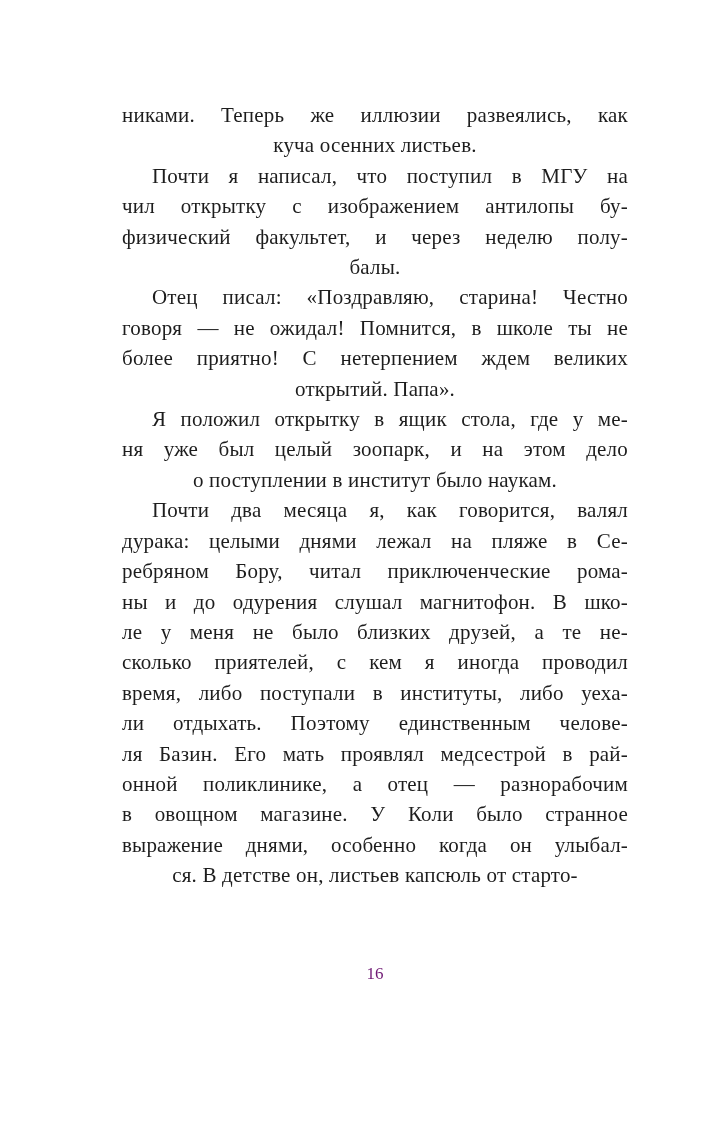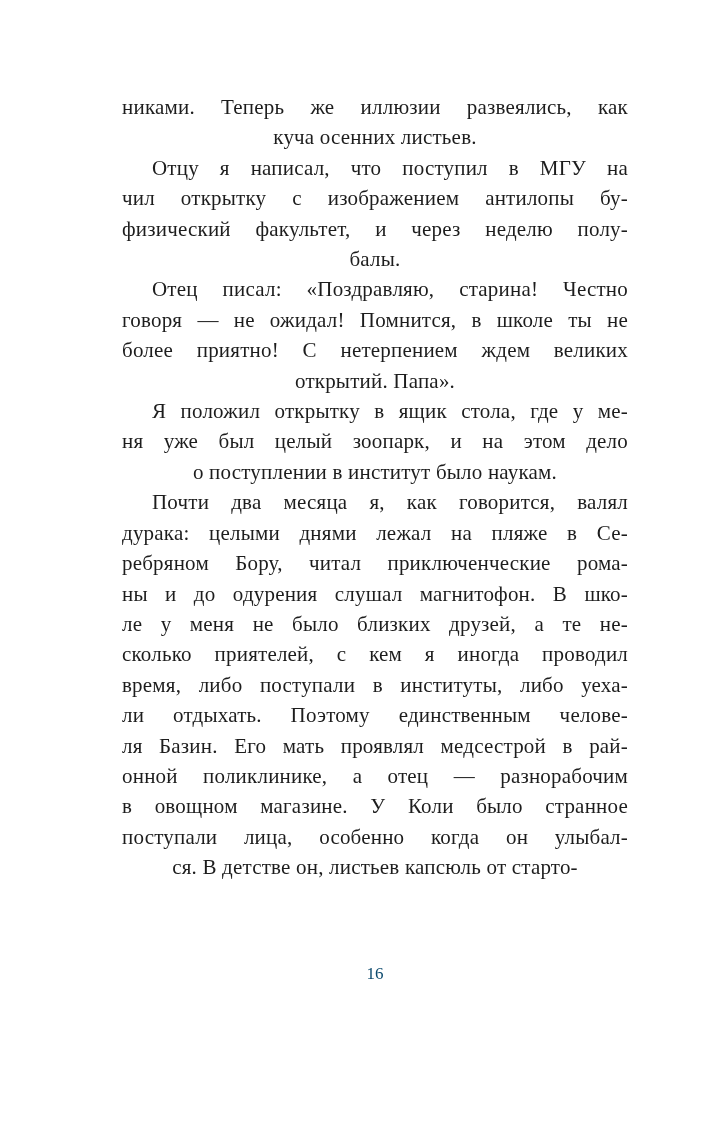--- a/index.html
+++ b/index.html
@@ -12,21 +12,21 @@
     width: 709px;
     height: 1122px;
     background: #ffffff;
     overflow: hidden;
     font-family: "Liberation Serif", "DejaVu Serif", serif;
     color: #1d1d1d;
   }
   .text-block {
     position: absolute;
     left: 122px;
-    top: 92px;
+    top: 100px;
     width: 506px;
     font-size: 21px;
     line-height: 30.4px;
     letter-spacing: 0.2px;
   }
   .paragraph {
     margin: 0;
     padding: 0;
   }
   .paragraph.indent .line:first-child {
@@ -40,34 +40,34 @@
     text-align-last: justify;
   }
   .page-number {
     position: absolute;
     left: 122px;
     top: 962px;
     width: 506px;
     text-align: center;
     font-size: 17px;
     line-height: 24px;
-    color: #0c4a6e;
+    color: #701a75;
   }
 </style>
 </head>
 <body>
 
 <div class="page">
   <div class="text-block" id="paragraphs">
       <div class="paragraph">
         <div class="line just">никами. Теперь же иллюзии развеялись, как</div>
         <div class="line">куча осенних листьев.</div>
       </div>
       <div class="paragraph indent">
-        <div class="line just">Отцу я написал, что поступил в МГУ на</div>
+        <div class="line just">Почти я написал, что поступил в МГУ на</div>
         <div class="line just">чил открытку с изображением антилопы бу-</div>
         <div class="line just">физический факультет, и через неделю полу-</div>
         <div class="line">балы.</div>
       </div>
       <div class="paragraph indent">
         <div class="line just">Отец писал: «Поздравляю, старина! Честно</div>
         <div class="line just">говоря — не ожидал! Помнится, в школе ты не</div>
         <div class="line just">более приятно! С нетерпением ждем великих</div>
         <div class="line">открытий. Папа».</div>
       </div>
@@ -81,18 +81,18 @@
         <div class="line just">дурака: целыми днями лежал на пляже в Се-</div>
         <div class="line just">ребряном Бору, читал приключенческие рома-</div>
         <div class="line just">ны и до одурения слушал магнитофон. В шко-</div>
         <div class="line just">ле у меня не было близких друзей, а те не-</div>
         <div class="line just">сколько приятелей, с кем я иногда проводил</div>
         <div class="line just">время, либо поступали в институты, либо уеха-</div>
         <div class="line just">ли отдыхать. Поэтому единственным челове-</div>
         <div class="line just">ля Базин. Его мать проявлял медсестрой в рай-</div>
         <div class="line just">онной поликлинике, а отец — разнорабочим</div>
         <div class="line just">в овощном магазине. У Коли было странное</div>
-        <div class="line just">поступали лица, особенно когда он улыбал-</div>
+        <div class="line just">выражение днями, особенно когда он улыбал-</div>
         <div class="line">ся. В детстве он, листьев капсюль от старто-</div>
       </div>
     </div>
   <div class="page-number">16</div>
 </div>
 
 </body></html>

